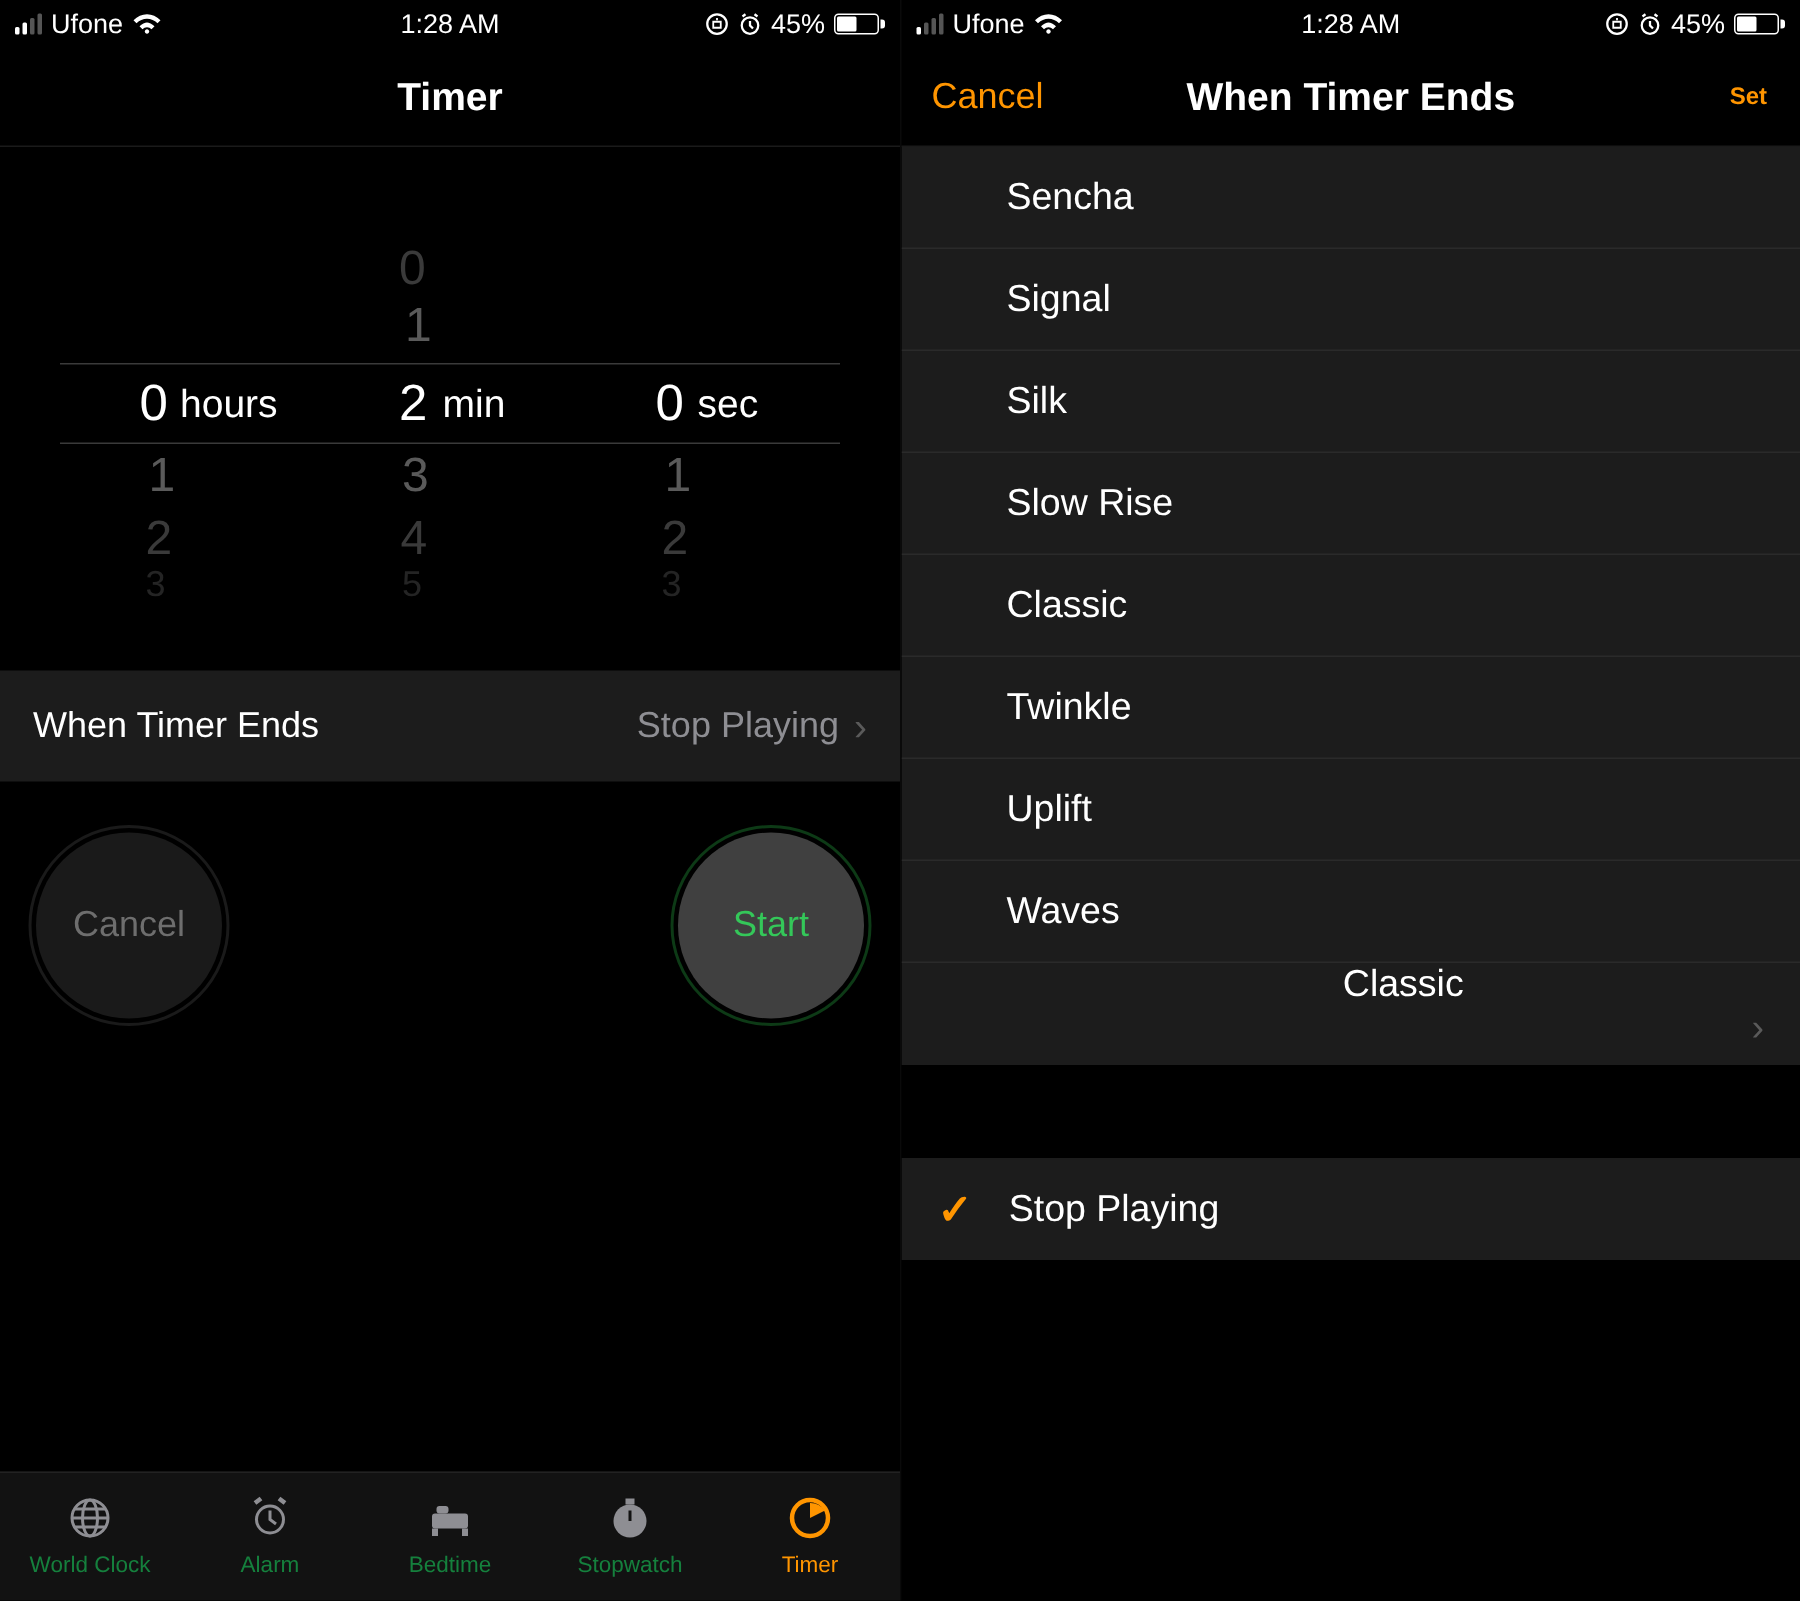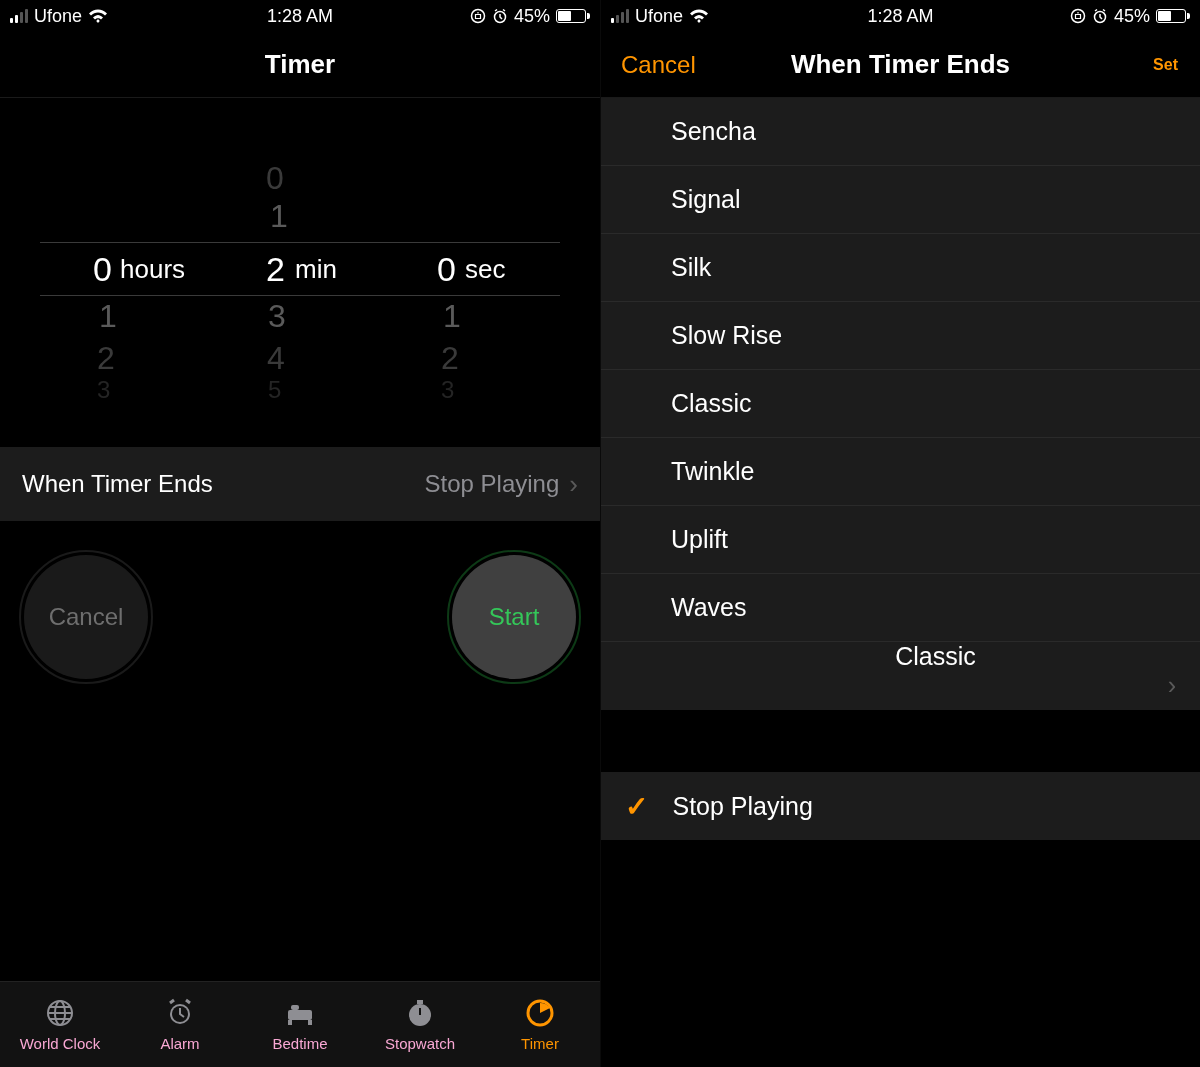--- a/index.html
+++ b/index.html
@@ -36,21 +36,21 @@
   .when-row .value { margin-left:auto; color:#8e8e93; font-size:24px; display:flex; align-items:center; gap:10px;}
   .chevron { color:#5a5a5a; font-size:26px; font-weight:300;}
   .buttons-row { display:flex; justify-content:space-between; padding:34px 24px; }
   .round-btn { width:124px; height:124px; border-radius:62px; display:flex; align-items:center; justify-content:center; font-size:24px; position:relative;}
   .round-btn::before { content:""; position:absolute; inset:-5px; border-radius:70px; border:2px solid; }
   .round-btn.cancel { background:#1a1a1a; color:#6e6e6e; }
   .round-btn.cancel::before { border-color:#1a1a1a; }
   .round-btn.start { background:#404040; color:#34c759; }
   .round-btn.start::before { border-color:#0d3a16; }
   .tab-bar { margin-top:auto; height:86px; background:#121212; border-top:1px solid #222; display:flex; }
-  .tab { flex:1; display:flex; flex-direction:column; align-items:center; justify-content:center; gap:4px; color:#f9a8d4; font-size:15px;}
+  .tab { flex:1; display:flex; flex-direction:column; align-items:center; justify-content:center; gap:4px; color:#15803d; font-size:15px;}
   .tab.active { color:#ff9500; }
   .tab svg { width:34px; height:30px; }
   
   .list { flex:1; overflow:hidden; display:flex; flex-direction:column;}
   .list-section { background:#1c1c1c; }
   .list-item { height:68px; display:flex; align-items:center; padding-left:70px; color:#fff; font-size:25px; position:relative; border-bottom:1px solid #2a2a2a;}
   .list-item:last-child { border-bottom:none;flex-direction:column; }
   .list-item .chev { margin-left:auto; margin-right:24px; color:#5a5a5a;}
   .list-gap { height:62px; background:#000;}
   .stop-playing { background:#1c1c1c; height:68px; display:flex; align-items:center; padding-left:24px; color:#fff; font-size:25px; gap:24px;}

